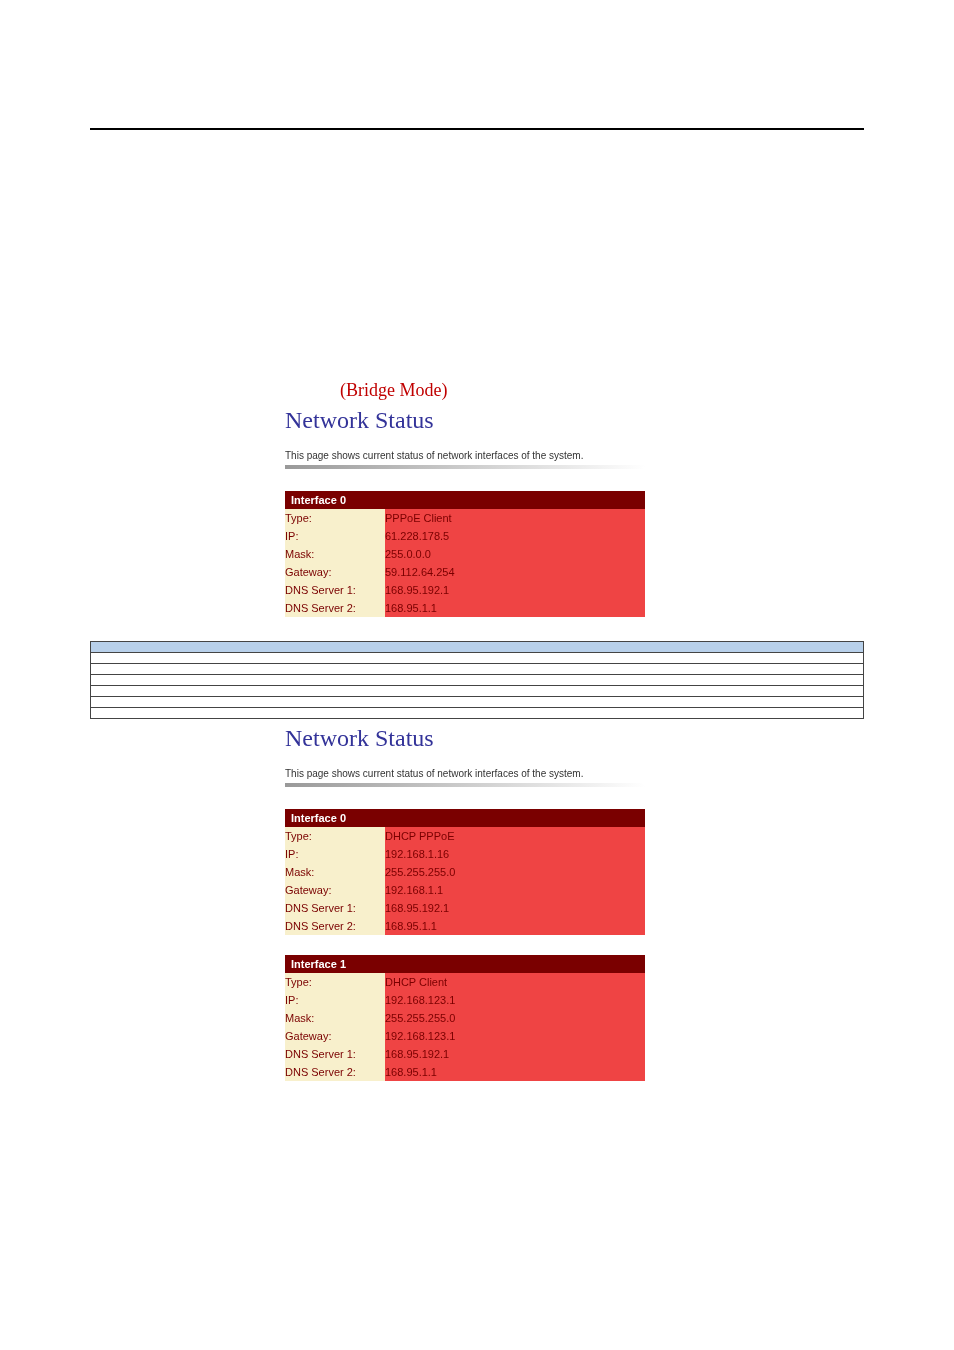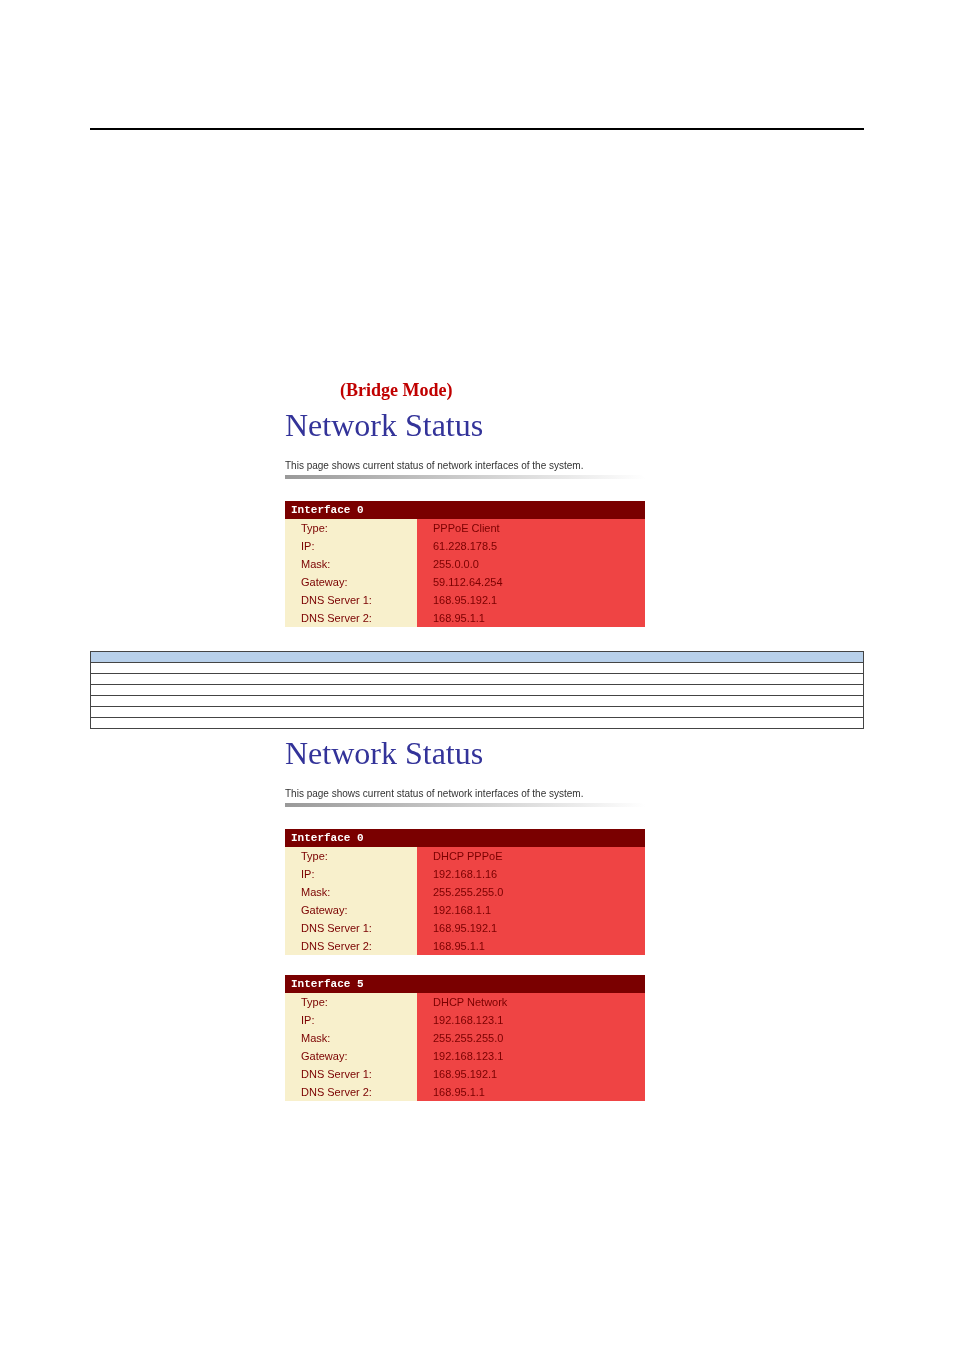--- a/index.html
+++ b/index.html
@@ -1,27 +1,27 @@
 <!DOCTYPE html>
 <html><head>
 <meta charset="utf-8">
 <style>
   html,body{margin:0;padding:0;background:#fff;font-family:Arial,sans-serif;color:#000;}
   .page{width:954px;margin:0 auto;position:relative;min-height:1350px;box-sizing:border-box;padding:0 90px;}
   .toprule{border-top:2px solid #000;margin-top:128px;}
-  .mode-label{font-family:Georgia,'Times New Roman',serif;color:#c00000;font-size:18px;font-weight:bold;text-align:left;margin-left:250px;}
+  .mode-label{font-family:Georgia,'Times New Roman',serif;color:#c00000;font-size:18px;font-weight:normal;text-align:left;margin-left:250px;}
   .mode1{margin-top:250px;}
   .mode2{margin-top:26px;}
   .status-block{margin-left:195px;width:390px;}
-  .ns-title{font-family:Georgia,'Times New Roman',serif;color:#333399;font-size:32px;font-weight:normal;margin:6px 0 12px 0;}
+  .ns-title{font-family:Georgia,'Times New Roman',serif;color:#333399;font-size:24px;font-weight:normal;margin:6px 0 12px 0;}
   .ns-desc{font-size:10px;color:#333;margin:16px 0 4px 0;}
   .ns-rule{height:4px;background:linear-gradient(to right,#999 0%,#fff 100%);width:360px;margin-bottom:22px;}
   .iface-table{width:360px;border-collapse:collapse;font-size:11px;margin-bottom:20px;}
-  .iface-table th{background:#7a0000;color:#fff;text-align:left;font-weight:bold;padding:3px 6px;border:none;font-family:Liberation Mono, monospace;}
-  .iface-table td{padding:3px 16px;border:none;}
+  .iface-table th{background:#7a0000;color:#fff;text-align:left;font-weight:bold;padding:3px 6px;border:none;}
+  .iface-table td{padding:3px 0;border:none;}
   .label-cell{background:#f8f0cc;color:#7a0000;width:100px;}
   .value-cell{background:#ef4444;color:#7a0000;}
   .desc-outer{border:1px solid #444;margin:24px 0 0 0;}
   .desc-table{width:100%;border-collapse:collapse;font-size:11px;}
   .desc-table th{background:#b8d0ea;color:#000;text-align:left;font-weight:normal;padding:5px 8px;border-bottom:1px solid #444;min-width:150px;}
   .desc-table td{background:#fff;padding:5px 8px;border-bottom:1px solid #444;}
   .desc-table tr:last-child td{border-bottom:none;}
   .desc-table td.first{width:150px;border-right:none;}
 </style>
 </head>
@@ -137,25 +137,25 @@
       <tr>
             <td class="label-cell">DNS Server 2:</td>
             <td class="value-cell">168.95.1.1</td>
           </tr>
     </tbody>
       </table>
 
     <table class="iface-table">
       <tbody>
           <tr>
-            <th colspan="2">Interface 5</th>
+            <th colspan="2">Interface 1</th>
           </tr>
       <tr>
             <td class="label-cell">Type:</td>
-            <td class="value-cell">DHCP Network</td>
+            <td class="value-cell">DHCP Client</td>
           </tr>
       <tr>
             <td class="label-cell">IP:</td>
             <td class="value-cell">192.168.123.1</td>
           </tr>
       <tr>
             <td class="label-cell">Mask:</td>
             <td class="value-cell">255.255.255.0</td>
           </tr>
       <tr>

